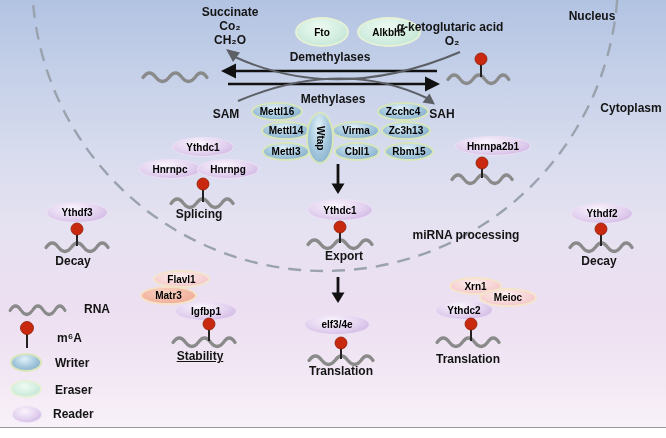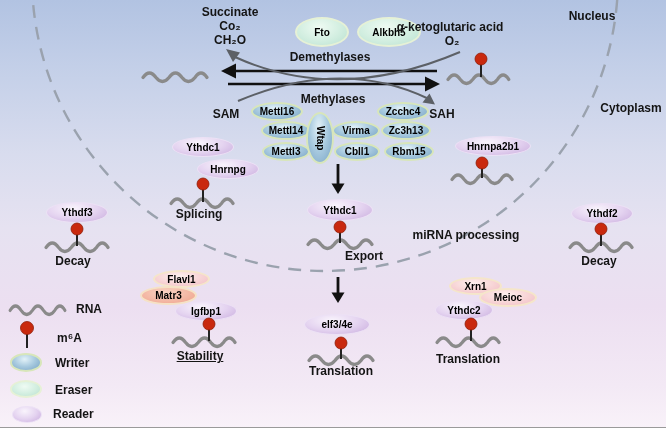--- a/index.html
+++ b/index.html
@@ -112,49 +112,50 @@
     <div class="oval writer" style="left:261px;top:121px;width:50px;height:19px;">Mettl14</div>
     <div class="oval writer" style="left:262px;top:142px;width:48px;height:19px;">Mettl3</div>
     <div class="oval writer vertical" style="left:306px;top:112px;width:28px;height:52px;">Wtap</div>
     <div class="oval writer" style="left:332px;top:121px;width:48px;height:19px;">Virma</div>
     <div class="oval writer" style="left:334px;top:142px;width:46px;height:19px;">Cbll1</div>
     <div class="oval writer" style="left:377px;top:102px;width:52px;height:19px;">Zcchc4</div>
     <div class="oval writer" style="left:381px;top:121px;width:50px;height:19px;">Zc3h13</div>
     <div class="oval writer" style="left:384px;top:142px;width:50px;height:19px;">Rbm15</div>
 
     <div class="oval reader" style="left:172px;top:137px;width:62px;height:20px;">Ythdc1</div>
+    <div class="oval reader" style="left:139px;top:159px;width:62px;height:20px;">Hnrnpc</div>
     <div class="oval reader" style="left:197px;top:159px;width:62px;height:20px;">Hnrnpg</div>
     <div class="label" style="left:199px;top:207px;">Splicing</div>
 
     <div class="oval reader" style="left:455px;top:136px;width:76px;height:20px;">Hnrnpa2b1</div>
     <div class="label" style="left:466px;top:184px;margin-top:44px;">miRNA processing</div>
 
     <div class="oval reader" style="left:46px;top:202px;width:62px;height:21px;">Ythdf3</div>
     <div class="label" style="left:73px;top:254px;">Decay</div>
 
     <div class="oval reader" style="left:307px;top:199px;width:66px;height:22px;">Ythdc1</div>
-    <div class="label" style="left:344px;top:249px;padding-left:40px;">Export</div>
+    <div class="label" style="left:324px;top:249px;padding-left:40px;">Export</div>
 
     <div class="oval reader" style="left:571px;top:203px;width:62px;height:21px;">Ythdf2</div>
     <div class="label" style="left:599px;top:254px;">Decay</div>
 
     <div class="oval pink" style="left:153px;top:270px;width:57px;height:18px;">Flavl1</div>
     <div class="oval salmon" style="left:140px;top:286px;width:57px;height:19px;">Matr3</div>
     <div class="oval reader" style="left:175px;top:301px;width:62px;height:20px;">Igfbp1</div>
     <div class="label" style="left:200px;top:349px;text-decoration:underline;">Stability</div>
 
     <div class="oval reader" style="left:304px;top:314px;width:66px;height:21px;">elf3/4e</div>
     <div class="label" style="left:341px;top:364px;">Translation</div>
 
     <div class="oval pink" style="left:449px;top:277px;width:53px;height:18px;">Xrn1</div>
     <div class="oval pink" style="left:479px;top:288px;width:58px;height:19px;">Meioc</div>
     <div class="oval reader" style="left:435px;top:300px;width:58px;height:20px;">Ythdc2</div>
     <div class="label" style="left:468px;top:352px;">Translation</div>
 
-    <div class="label la" style="left:76px;top:302px;">RNA</div>
+    <div class="label la" style="left:84px;top:302px;">RNA</div>
     <div class="label la" style="left:57px;top:331px;">m⁶A</div>
     <div class="oval writer" style="left:10px;top:353px;width:32px;height:19px;"></div>
     <div class="label la" style="left:55px;top:356px;">Writer</div>
     <div class="oval eraser" style="left:10px;top:380px;width:32px;height:18px;"></div>
     <div class="label la" style="left:55px;top:383px;">Eraser</div>
     <div class="oval reader" style="left:12px;top:406px;width:30px;height:17px;"></div>
     <div class="label la" style="left:53px;top:407px;">Reader</div>
   </div>
 
   <svg id="svg-front" width="666" height="438" viewBox="0 0 666 438">

